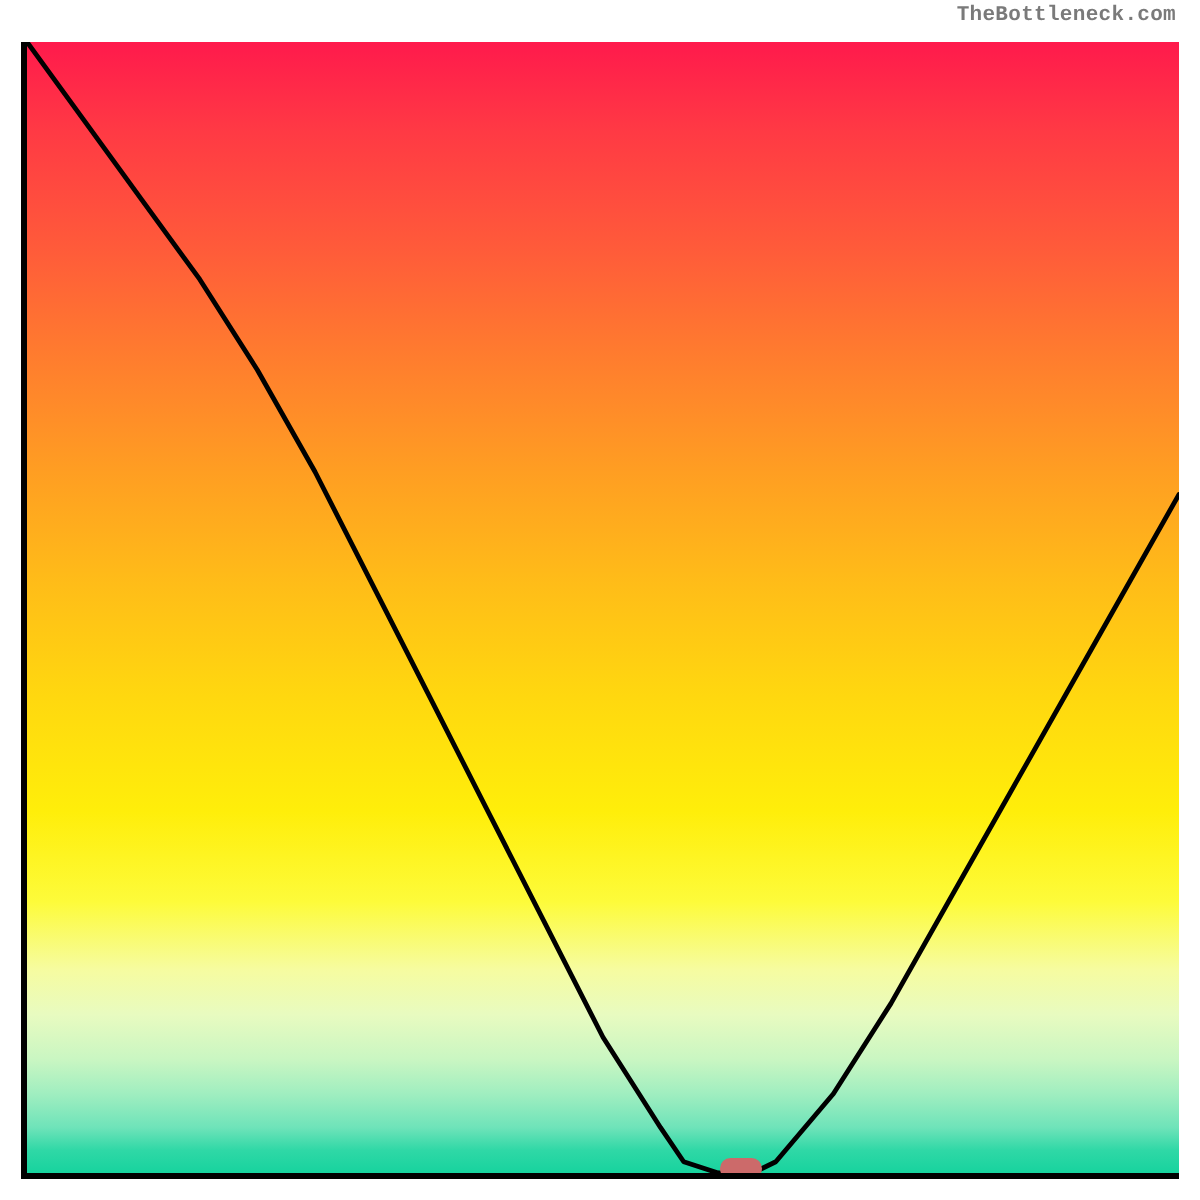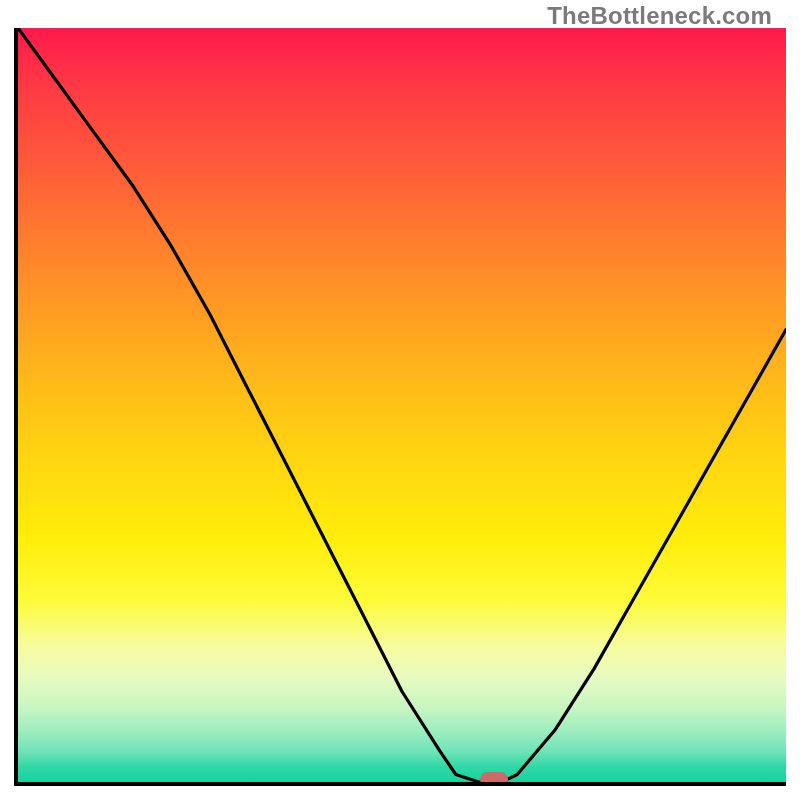--- a/index.html
+++ b/index.html
@@ -12,26 +12,27 @@
   }
   .frame {
     position: relative;
     width: 800px;
     height: 800px;
     box-sizing: border-box;
   }
   .attribution {
     position: absolute;
     top: 2px;
-    right: 28px;
-    font-size: 24px;
+    right: 16px;
+    font-size: 14px;
     font-weight: 600;
     color: #7a7a7a;
     letter-spacing: 0.2px;
     user-select: none;
+    font-family: Liberation Mono, monospace;
   }
   .plot {
     position: absolute;
     left: 14px;
     top: 28px;
     width: 772px;
     height: 758px;
     border-left: 4px solid #000;
     border-bottom: 4px solid #000;
     box-sizing: border-box;

